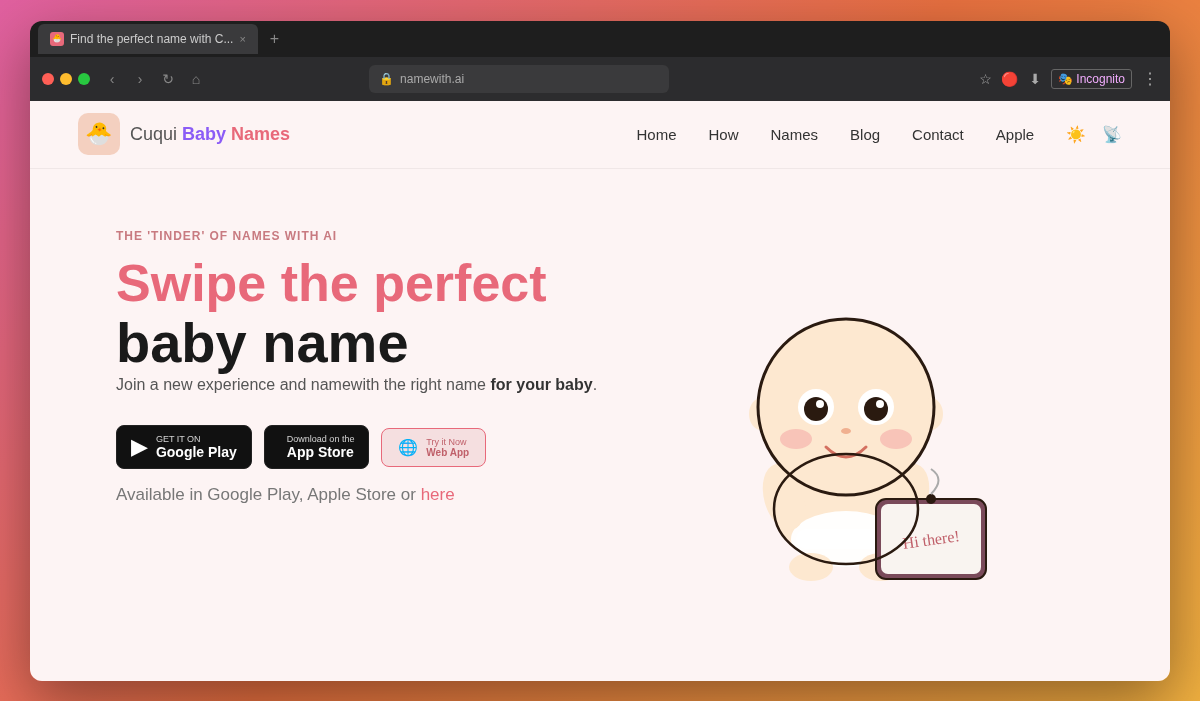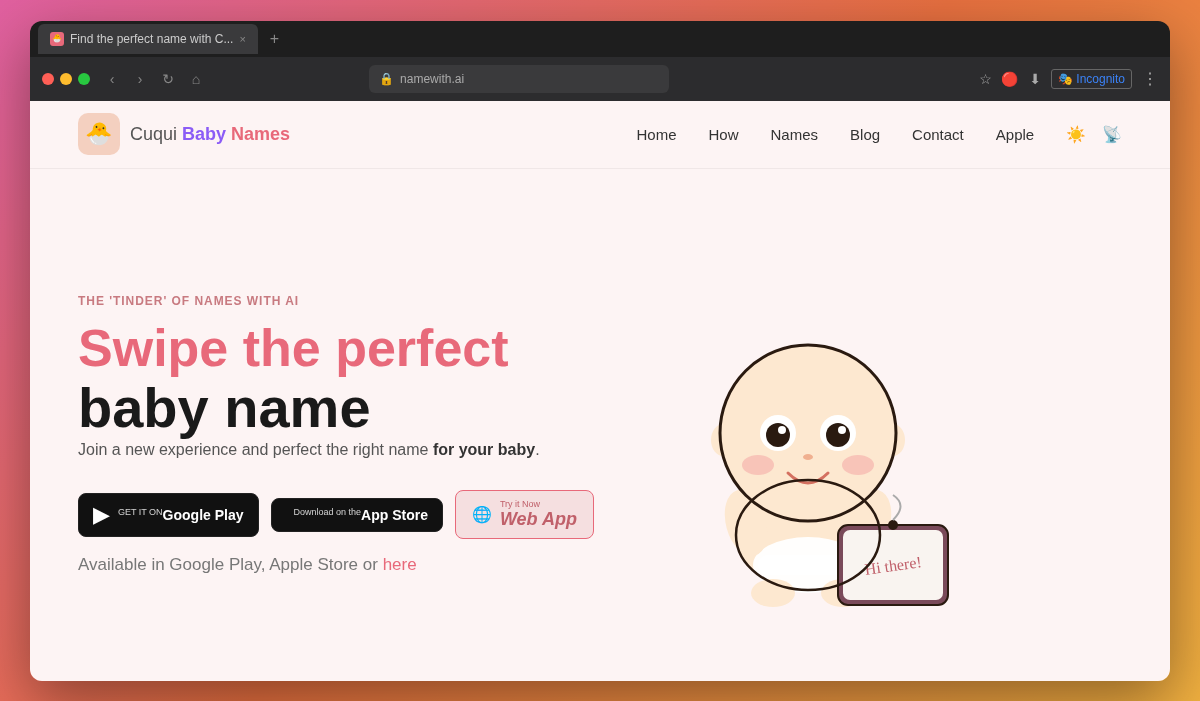--- a/index.html
+++ b/index.html
@@ -179,24 +179,25 @@
     }
     .nav-icon-btn {
       color: #555;
       font-size: 16px;
       cursor: pointer;
     }
 
     
     .hero {
       display: flex;
-      align-items: center;
+      align-items: flex-start;
       padding: 60px 48px 40px;
       min-height: 512px;
       position: relative;
+      margin-left: 38px;
     }
     .hero-content {
       flex: 1;
       max-width: 520px;
     }
     .hero-eyebrow {
       color: #c87a80;
       font-size: 12px;
       font-weight: 600;
       letter-spacing: 0.08em;
@@ -239,20 +240,21 @@
       color: #fff;
       padding: 8px 14px;
       display: flex;
       align-items: center;
       gap: 8px;
       cursor: pointer;
       text-decoration: none;
     }
     .btn-store-inner {
       display: flex;
+      flex-direction: column;
     }
     .btn-store-small {
       font-size: 9px;
       font-weight: 400;
       opacity: 0.8;
     }
     .btn-store-big {
       font-size: 14px;
       font-weight: 600;
     }
@@ -323,21 +325,21 @@
       <span class="nav-btn">⌂</span>
     </div>
     <div class="address-bar">
       <span>🔒</span>
       <span>namewith.ai</span>
     </div>
     <div style="margin-left:auto; display:flex; gap:10px; align-items:center;">
       <span style="color:#aaa; font-size:14px;">☆</span>
       <span style="color:#e05050; font-size:14px;">🔴</span>
       <span style="color:#aaa; font-size:14px;">⬇</span>
-      <span style="color:#3b82f6; font-size:12px; border:1px solid #666; padding:2px 6px; border-radius:3px;">🎭 Incognito</span>
+      <span style="color:#f0abfc; font-size:12px; border:1px solid #666; padding:2px 6px; border-radius:3px;">🎭 Incognito</span>
       <span style="color:#aaa; font-size:16px;">⋮</span>
     </div>
   </div>
 
   <div class="website">
 
     <nav class="site-nav">
       <div class="logo-area">
         <div class="logo-icon">🐣</div>
         <div class="logo-text">
@@ -361,42 +363,42 @@
     </nav>
 
     <section class="hero">
       <div class="hero-content">
         <p class="hero-eyebrow">THE 'TINDER' OF NAMES WITH AI</p>
         <h1>
           <span class="hero-title-pink">Swipe the perfect</span><br>
           <span class="hero-title-black">baby name</span>
         </h1>
         <p class="hero-subtitle">
-          <span>Join a new experience and perfect the right name </span><strong>for your baby</strong><span>.</span>
+          <span>Join a new experience and namewith the right name </span><strong>for your baby</strong><span>.</span>
         </p>
         <div class="cta-buttons">
           <a class="btn-store">
             <span class="btn-store-icon">▶</span>
             <div class="btn-store-inner">
               <span class="btn-store-small">GET IT ON</span>
               <span class="btn-store-big">Google Play</span>
             </div>
           </a>
           <a class="btn-store">
             <span class="btn-store-icon"></span>
             <div class="btn-store-inner">
               <span class="btn-store-small">Download on the</span>
               <span class="btn-store-big">App Store</span>
             </div>
           </a>
           <a class="btn-webapp">
             <span class="btn-webapp-icon">🌐</span>
             <div>
               <div style="font-size:9px; font-weight:400;">Try it Now</div>
-              <div style="font-size:18px; font-weight:700;font-style:italic;">Web App</div>
+              <div style="font-size:10px; font-weight:700;">Web App</div>
             </div>
           </a>
         </div>
         <p class="availability-text">
           <span>Available in Google Play, Apple Store or </span><a href="#">here</a>
         </p>
       </div>
 
       <div class="hero-illustration">
         <div class="baby-svg-container">

